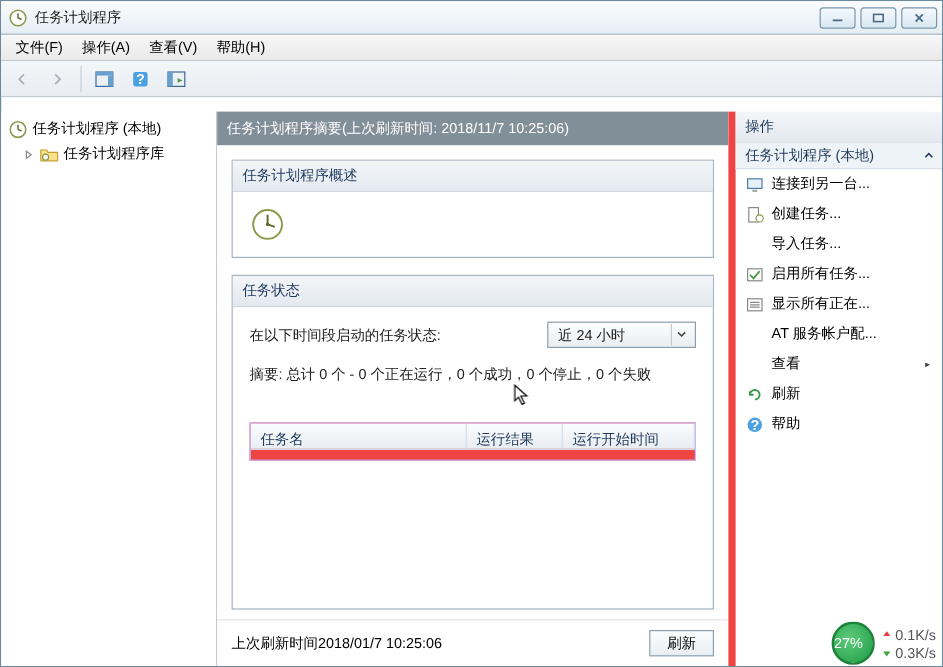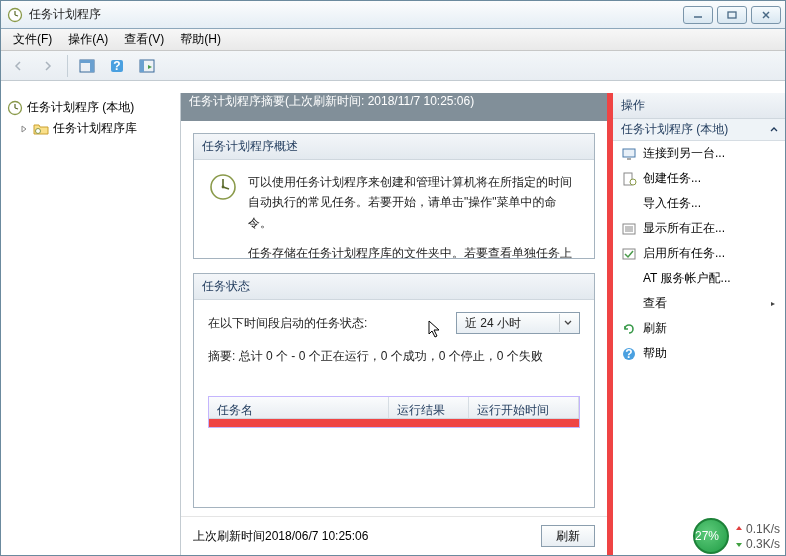--- a/index.html
+++ b/index.html
@@ -17,21 +17,21 @@
   .tbtn { width: 26px; height: 22px; border: 1px solid transparent; display: flex; align-items: center; justify-content: center; cursor: default; border-radius: 2px; }
   .tbtn.disabled { opacity: 0.45; }
   .tsep { width: 1px; height: 22px; background: #c5cfd7; margin: 0 2px; }
   .content { flex: 1; display: flex; min-height: 0; margin-top: 12px; }
   .leftpane { width: 180px; border-right: 1px solid #c3cbd1; background: #fff; padding: 4px 2px; }
   .tree-row { display: flex; align-items: center; gap: 4px; padding: 2px 4px; cursor: default; }
   .tree-row.root { }
   .tree-row .twisty { width: 10px; height: 10px; }
   .tree-row .ticn { width: 16px; height: 16px; }
   .midpane { flex: 1; display: flex; flex-direction: column; background: #fff; min-width: 0; }
-  .mid-header { height: 28px; background: #818f99; color: #fff; display: flex; align-items: flex-start; padding: 0 8px; font-size: 12px; }
+  .mid-header { height: 28px; background: #818f99; color: #fff; display: flex; align-items: center; padding: 0 8px; font-size: 12px; }
   .mid-body { flex: 1; padding: 12px 12px 8px 12px; overflow: hidden; display: flex; flex-direction: column; gap: 14px; }
   .groupbox { border: 1px solid #a5b3bf; background: #fff; display: flex; flex-direction: column; }
   .groupbox .gh { height: 26px; background: linear-gradient(#f3f6f9,#e3e9ef); border-bottom: 1px solid #cfd7de; display: flex; align-items: center; padding: 0 8px; color: #1e395b; }
   .groupbox .gb { padding: 12px 14px; color: #222; line-height: 1.7; }
   .overview-row { display: flex; gap: 10px; }
   .clockicon { width: 30px; height: 30px; flex-shrink: 0; }
   .status-row { display: flex; align-items: center; justify-content: space-between; margin-bottom: 12px; }
   .combo { width: 124px; height: 22px; border: 1px solid #8b9eae; background: linear-gradient(#fdfefe,#e8eef3); display: flex; align-items: center; padding: 0 4px 0 8px; }
   .combo span { flex: 1; }
   .combo .arrow { width: 16px; height: 18px; display: flex; align-items: center; justify-content: center; border-left: 1px solid #c3cbd1; }
@@ -158,25 +158,20 @@
         <div class="groupbox">
           <div class="gh">任务计划程序概述</div>
           <div class="gb" style="max-height:98px; overflow:hidden;">
             <div class="overview-row">
               <svg class="clockicon" viewBox="0 0 30 30">
                   <circle cx="15" cy="15" r="12" fill="#fff" stroke="#8a9a4a" stroke-width="1.6"></circle>
                   <line x1="15" y1="15" x2="15" y2="7" stroke="#5a6a2a" stroke-width="1.6"></line>
                   <line x1="15" y1="15" x2="21" y2="17" stroke="#5a6a2a" stroke-width="1.6"></line>
                   <circle cx="15" cy="15" r="1.4" fill="#5a6a2a"></circle>
                 </svg>
-              <div style="flex:1">
-                <div>可以使用任务计划程序来创建和管理计算机将在所指定的时间自动执行的常见任务。若要开始，请单击"操作"菜单中的命令。</div>
-                <div style="height:10px"></div>
-                <div>任务存储在任务计划程序库的文件夹中。若要查看单独任务上的操作或执行该操作，请在任务计划程序库中选择该任</div>
-              </div>
             </div>
           </div>
         </div>
 
         <div class="groupbox" style="flex:1">
           <div class="gh">任务状态</div>
           <div class="gb" style="display:flex; flex-direction:column;">
             <div class="status-row">
               <span>在以下时间段启动的任务状态:</span>
               <div class="combo">
@@ -194,21 +189,21 @@
                 <div class="col" style="width:180px">任务名</div>
                 <div class="col" style="width:80px">运行结果</div>
                 <div class="col" style="flex:1">运行开始时间</div>
               </div>
             </div>
           </div>
         </div>
 
       </div>
       <div class="mid-footer">
-        <span>上次刷新时间2018/06/7 10:25:06</span>
+        <span>上次刷新时间2018/01/7 10:25:06</span>
         <div class="btn">
             <span>刷新</span>
           </div>
       </div>
     </div>
 
     <div class="rightpane">
       <div class="actions-header">操作</div>
       <div class="actions-sub">
         <span>任务计划程序 (本地)</span>
@@ -235,33 +230,33 @@
       </div>
 
       <div class="action-item">
         <span class="action-icon"></span>
         <span>导入任务...</span>
       </div>
 
       <div class="action-item">
         <svg class="action-icon" viewBox="0 0 16 16">
             <rect x="2" y="3" width="12" height="10" fill="#fff" stroke="#888"></rect>
+            <path d="M4 8 L7 11 L12 5" fill="none" stroke="#4a9a4a" stroke-width="1.5"></path>
+          </svg>
+        <span>启用所有任务...</span>
+      </div>
+
+      <div class="action-item">
+        <svg class="action-icon" viewBox="0 0 16 16">
+            <rect x="2" y="3" width="12" height="10" fill="#fff" stroke="#888"></rect>
             <line x1="4" y1="6" x2="12" y2="6" stroke="#888"></line>
             <line x1="4" y1="8" x2="12" y2="8" stroke="#888"></line>
             <line x1="4" y1="10" x2="12" y2="10" stroke="#888"></line>
           </svg>
         <span>显示所有正在...</span>
-      </div>
-
-      <div class="action-item">
-        <svg class="action-icon" viewBox="0 0 16 16">
-            <rect x="2" y="3" width="12" height="10" fill="#fff" stroke="#888"></rect>
-            <path d="M4 8 L7 11 L12 5" fill="none" stroke="#4a9a4a" stroke-width="1.5"></path>
-          </svg>
-        <span>启用所有任务...</span>
       </div>
 
       <div class="action-item">
         <span class="action-icon"></span>
         <span>AT 服务帐户配...</span>
       </div>
 
       <div class="action-item">
         <span class="action-icon"></span>
         <span>查看</span>

